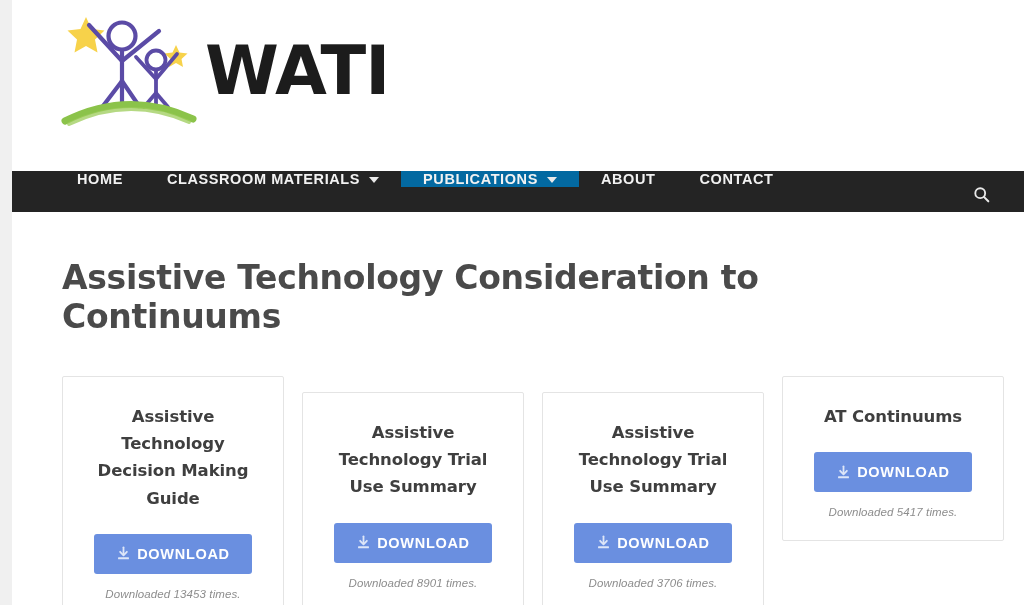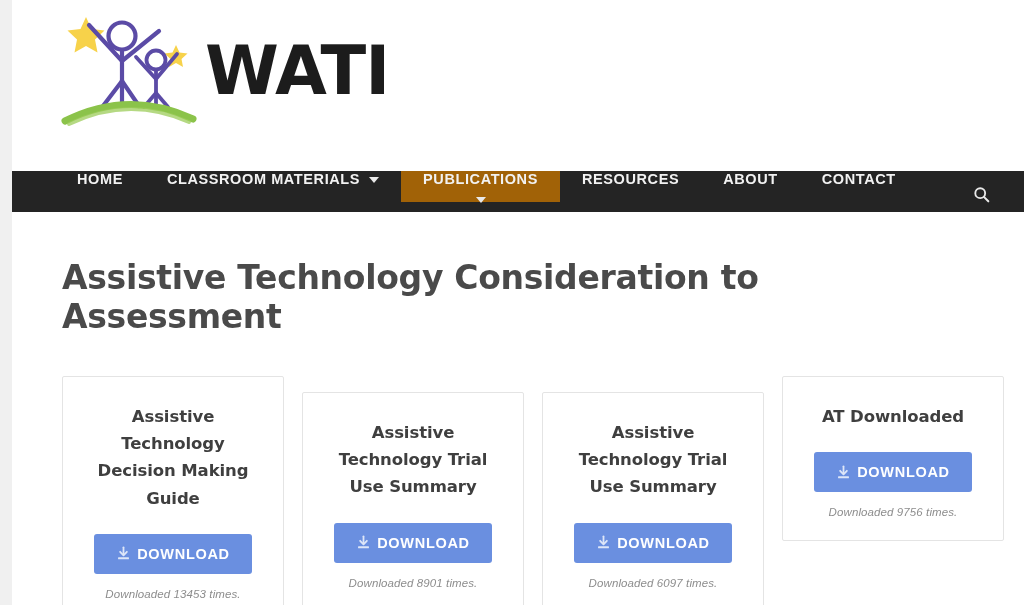--- a/index.html
+++ b/index.html
@@ -86,21 +86,21 @@
     color: #f2f2f2;
     font-size: 14.5px;
     font-weight: 700;
     letter-spacing: 0.6px;
     text-transform: uppercase;
     cursor: pointer;
     white-space: nowrap;
     user-select: none;
   }
   .nav-item:first-child { margin-left: 43px; }
-  .nav-item.active { background: #a16207; flex-direction: column; }
+  .nav-item.active { background: #0369a1; }
 
   .caret {
     width: 0;
     height: 0;
     border-left: 5px solid transparent;
     border-right: 5px solid transparent;
     border-top: 6px solid #e9e9e9;
     display: inline-block;
     position: relative;
     top: 1px;
@@ -243,40 +243,37 @@
       </div>
       <div class="nav-item">
         <span>CLASSROOM MATERIALS</span>
         <span class="caret"></span>
       </div>
       <div class="nav-item active">
         <span>PUBLICATIONS</span>
         <span class="caret"></span>
       </div>
       <div class="nav-item">
-        <span>RESOURCES</span>
-      </div>
-      <div class="nav-item">
         <span>ABOUT</span>
       </div>
       <div class="nav-item">
         <span>CONTACT</span>
       </div>
 
       <div class="nav-search">
         <svg width="17" height="17" viewBox="0 0 20 20">
           <circle cx="8.5" cy="8.5" r="5.8" fill="none" stroke="#e9e9e9" stroke-width="2.2"></circle>
           <line x1="12.8" y1="12.8" x2="18" y2="18" stroke="#e9e9e9" stroke-width="2.4" stroke-linecap="round"></line>
         </svg>
       </div>
     </nav>
 
     <main class="content">
 
-      <h1 class="page-title">Assistive Technology Consideration to Assessment</h1>
+      <h1 class="page-title">Assistive Technology Consideration to Continuums</h1>
 
       <section class="card-row">
 
         <article class="dl-card">
           <div class="card-title">Assistive Technology Decision Making Guide</div>
           <button class="dl-button">
             <svg class="dl-icon" width="15" height="15" viewBox="0 0 16 16">
               <path d="M8 1.4 L8 8.6" stroke="#ffffff" stroke-width="1.9" stroke-linecap="round"></path>
               <path d="M4.4 6.2 L8 10 L11.6 6.2" fill="none" stroke="#ffffff" stroke-width="1.9" stroke-linecap="round" stroke-linejoin="round"></path>
               <rect x="2.2" y="12" width="11.6" height="2.1" rx="0.6" fill="#ffffff"></rect>
@@ -302,34 +299,34 @@
         <article class="dl-card v-offset-1">
           <div class="card-title">Assistive Technology Trial Use Summary</div>
           <button class="dl-button">
             <svg class="dl-icon" width="15" height="15" viewBox="0 0 16 16">
               <path d="M8 1.4 L8 8.6" stroke="#ffffff" stroke-width="1.9" stroke-linecap="round"></path>
               <path d="M4.4 6.2 L8 10 L11.6 6.2" fill="none" stroke="#ffffff" stroke-width="1.9" stroke-linecap="round" stroke-linejoin="round"></path>
               <rect x="2.2" y="12" width="11.6" height="2.1" rx="0.6" fill="#ffffff"></rect>
             </svg>
             <span>DOWNLOAD</span>
           </button>
-          <div class="dl-count">Downloaded 6097 times.</div>
+          <div class="dl-count">Downloaded 3706 times.</div>
         </article>
 
         <article class="dl-card v-offset-2">
-          <div class="card-title">AT Downloaded</div>
+          <div class="card-title">AT Continuums</div>
           <button class="dl-button">
             <svg class="dl-icon" width="15" height="15" viewBox="0 0 16 16">
               <path d="M8 1.4 L8 8.6" stroke="#ffffff" stroke-width="1.9" stroke-linecap="round"></path>
               <path d="M4.4 6.2 L8 10 L11.6 6.2" fill="none" stroke="#ffffff" stroke-width="1.9" stroke-linecap="round" stroke-linejoin="round"></path>
               <rect x="2.2" y="12" width="11.6" height="2.1" rx="0.6" fill="#ffffff"></rect>
             </svg>
             <span>DOWNLOAD</span>
           </button>
-          <div class="dl-count">Downloaded 9756 times.</div>
+          <div class="dl-count">Downloaded 5417 times.</div>
         </article>
 
       </section>
 
     </main>
 
   </div>
 </div>
 
 </body></html>

